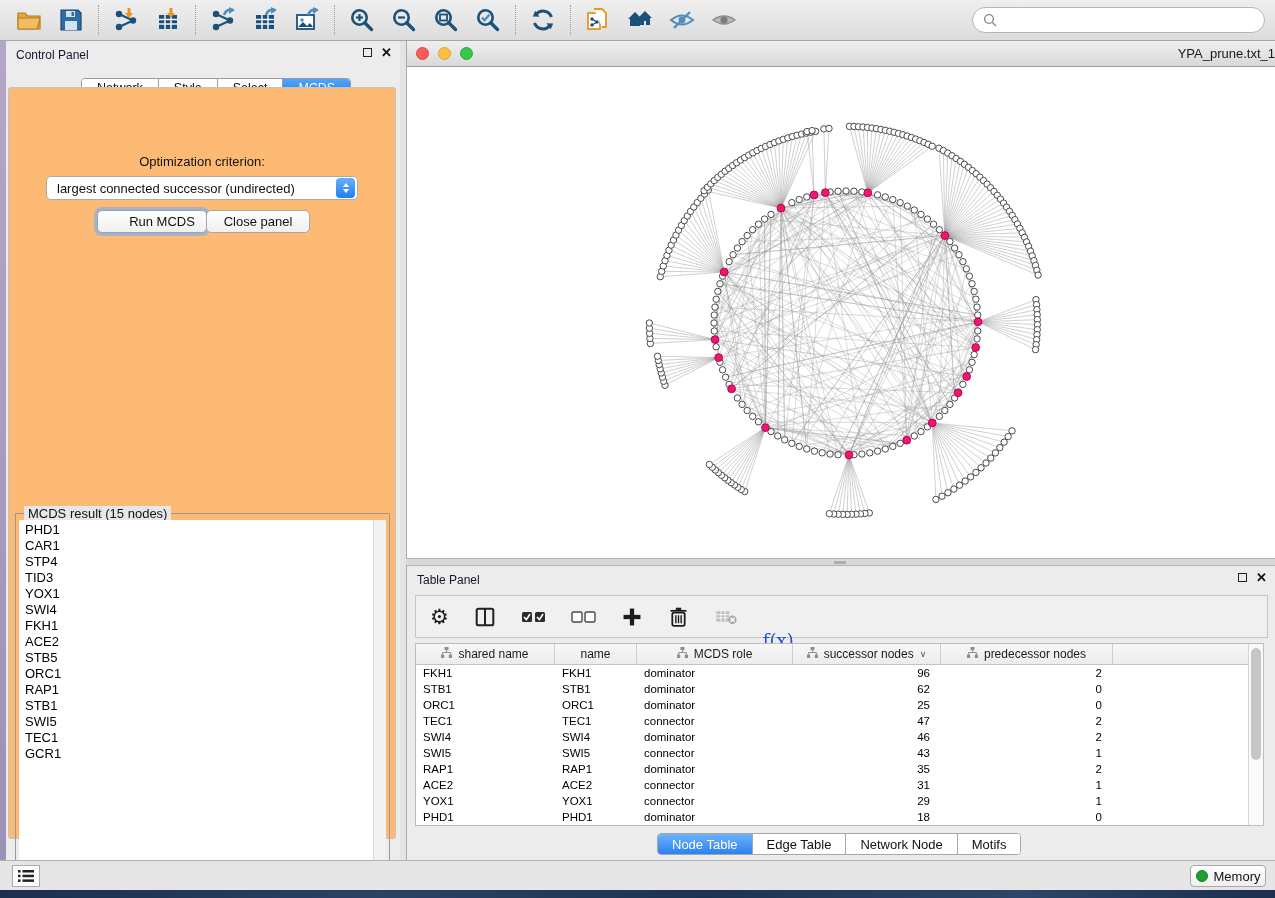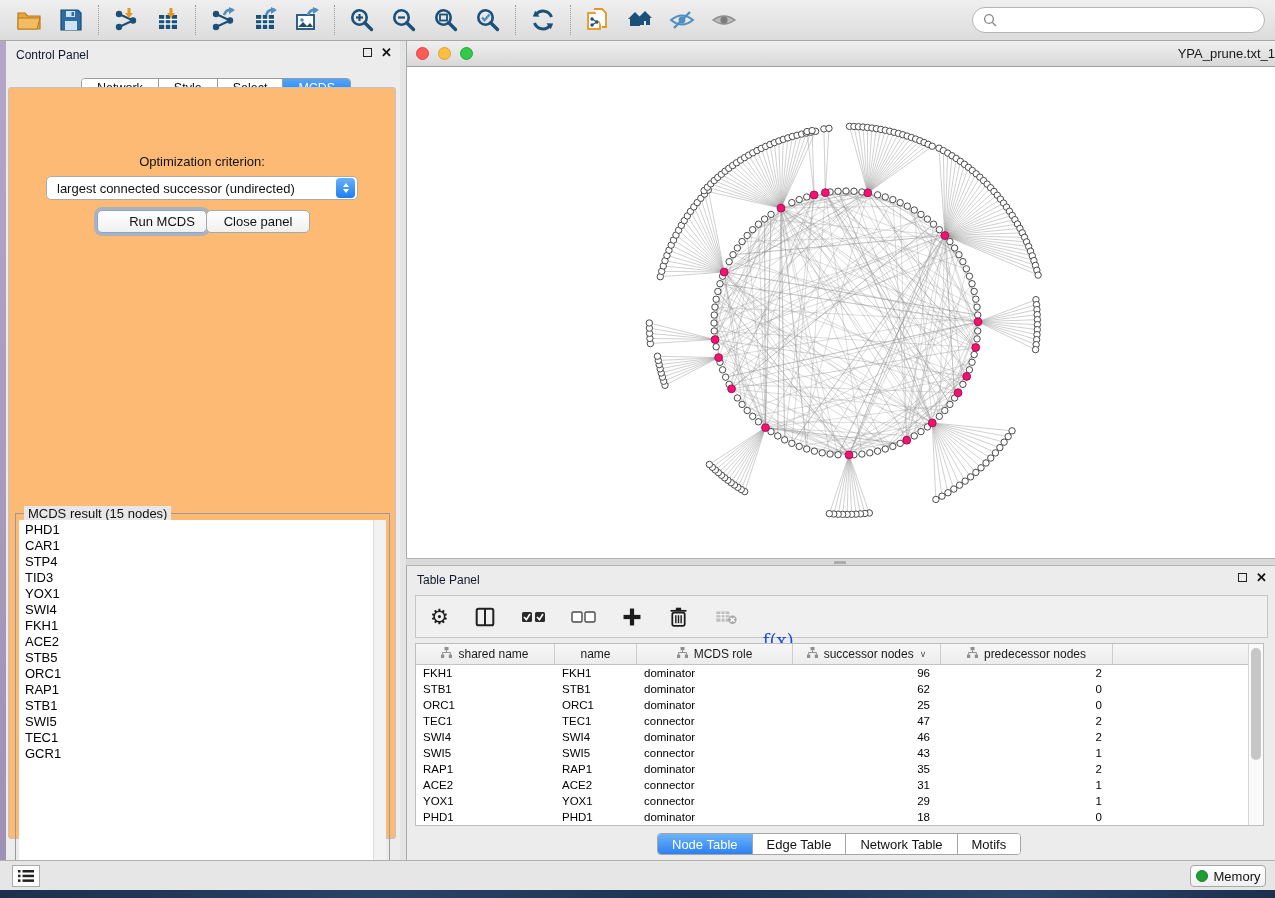--- a/index.html
+++ b/index.html
@@ -1228,21 +1228,21 @@
             <div class="td r" style="width: 172px;">0</div>
           </div>
         </div>
       <div id="v-scroll">
           <div id="v-thumb"></div>
         </div>
     </div>
     <div id="bottom-tabs">
         <span class="b-tab selected">Node Table</span>
         <span class="b-tab">Edge Table</span>
-        <span class="b-tab">Network Table</span>
+        <span class="b-tab">Network Node</span>
         <span class="b-tab">Motifs</span>
       </div>
   </div>
 
   <div id="status-bar">
     <div id="list-btn">
       <svg width="16" height="14" viewBox="0 0 16 14">
         <rect x="0" y="1" width="2.5" height="2.5" fill="#222"></rect>
           <rect x="4.5" y="1" width="11.5" height="2.5" fill="#222"></rect>
         <rect x="0" y="5.7" width="2.5" height="2.5" fill="#222"></rect>

